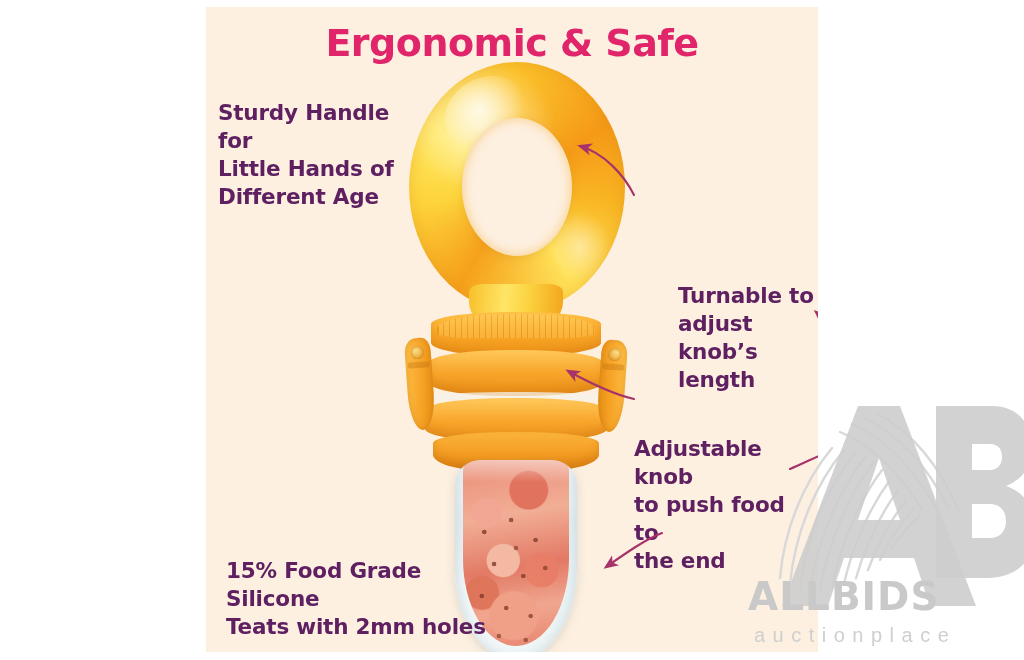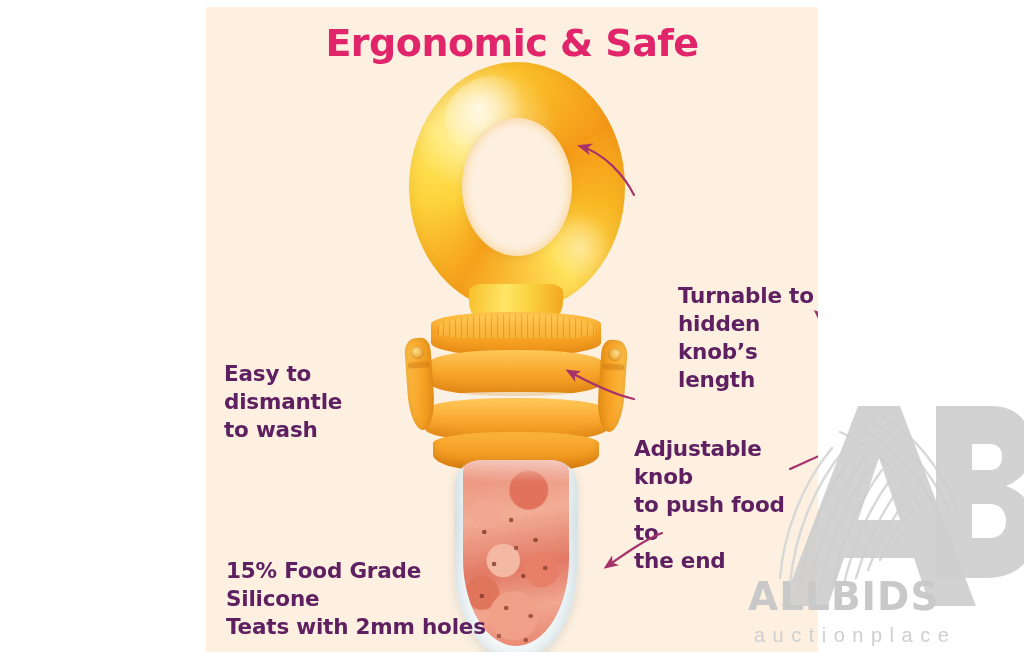--- a/index.html
+++ b/index.html
@@ -301,28 +301,29 @@
         <div class="clip-bar"></div>
       </div>
 
       <div id="teat">
         <div id="teat-food"></div>
         <div id="teat-holes"></div>
         <div id="teat-rim"></div>
       </div>
     </div>
 
+    <div class="anno" id="anno-handle">Sturdy Handle for
+Little Hands of
+Different Age</div>
 
     <div class="anno" id="anno-wash">
-      <span>Easy to dismantle
-to wash</span>
     </div>
 
     <div class="anno" id="anno-turn">Turnable to
-hidden knob’s
+adjust knob’s
 length</div>
 
     <div class="anno" id="anno-adjust">Adjustable knob
 to push food to
 the end</div>
 
     <div class="anno" id="anno-teat">15% Food Grade Silicone
 Teats with 2mm holes</div>
 
     <svg class="arrow" id="arrow-handle" width="78" height="64" viewBox="0 0 78 64">

